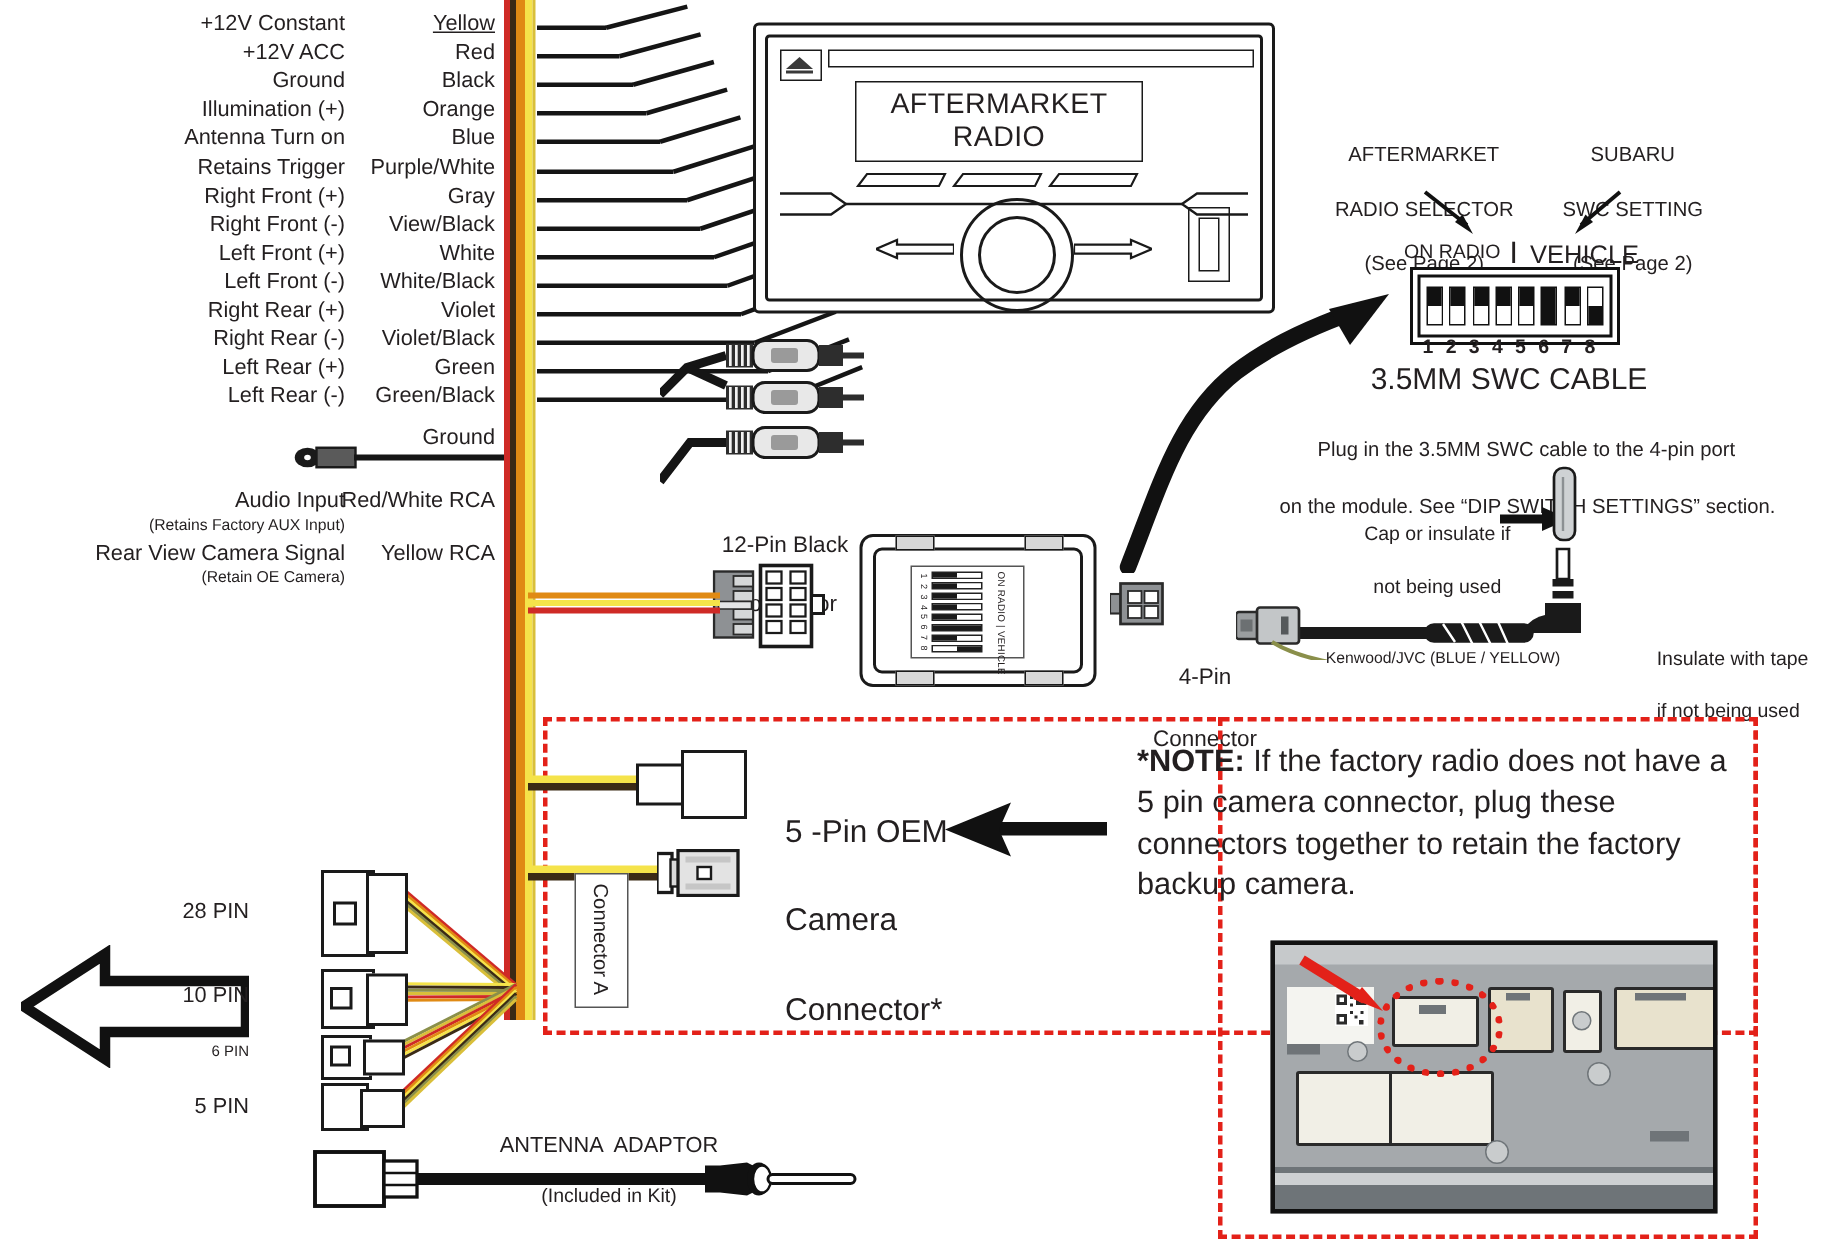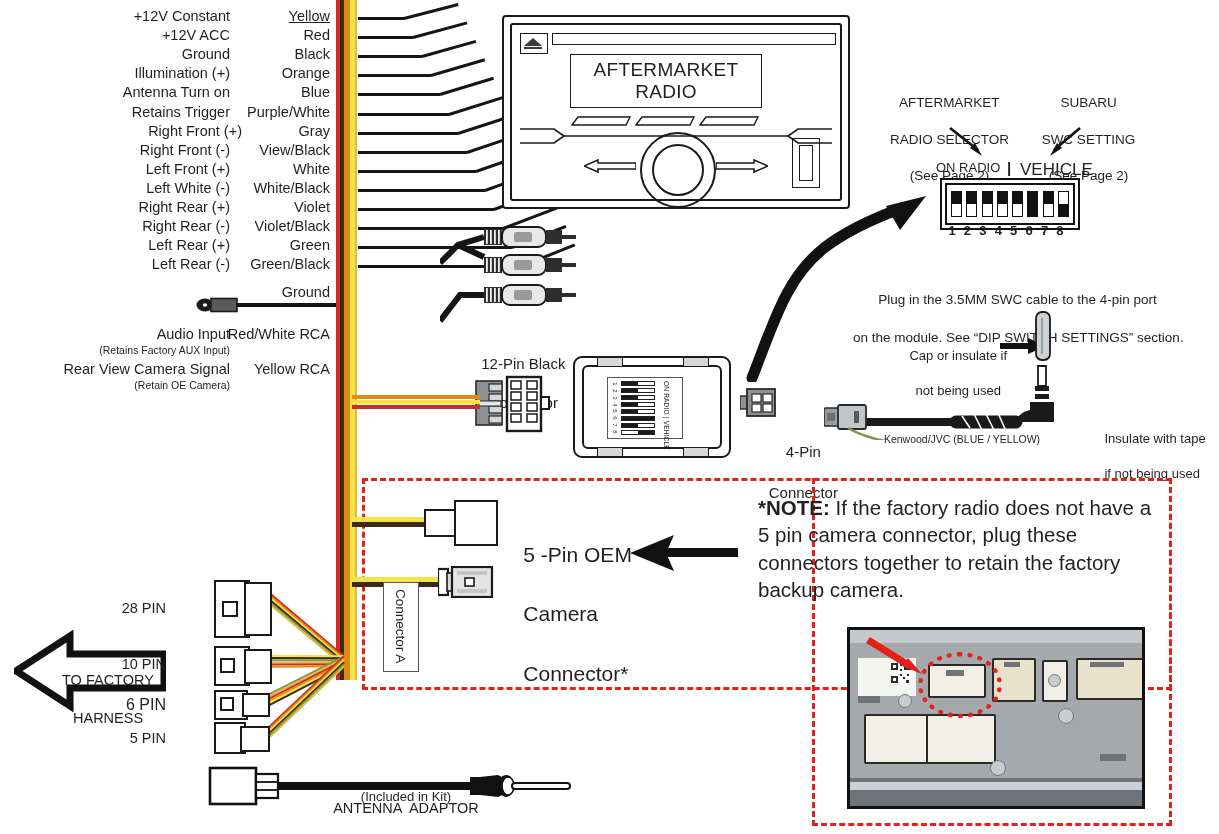--- a/index.html
+++ b/index.html
@@ -91,24 +91,24 @@
 
 <div id="stage">
 
   <div class="abs" id="fn-col" style="left:0px;top:0px;width:230px;">
       <div class="txt fnlabel" style="left: 0px; top: 9px; width: 230px;">+12V Constant</div>
       <div class="txt fnlabel" style="left: 0px; top: 28.1px; width: 230px;">+12V ACC</div>
       <div class="txt fnlabel" style="left: 0px; top: 47.2px; width: 230px;">Ground</div>
       <div class="txt fnlabel" style="left: 0px; top: 66.3px; width: 230px;">Illumination (+)</div>
       <div class="txt fnlabel" style="left: 0px; top: 85.4px; width: 230px;">Antenna Turn on</div>
       <div class="txt fnlabel" style="left: 0px; top: 104.5px; width: 230px;">Retains Trigger</div>
-      <div class="txt fnlabel" style="left: 12px; top: 123.6px; width: 230px;">Right Front (+)</div>
+      <div class="txt fnlabel" style="left: 0px; top: 123.6px; width: 230px;">Right Front (+)</div>
       <div class="txt fnlabel" style="left: 0px; top: 142.7px; width: 230px;">Right Front (-)</div>
       <div class="txt fnlabel" style="left: 0px; top: 161.8px; width: 230px;">Left Front (+)</div>
-      <div class="txt fnlabel" style="left: 0px; top: 180.9px; width: 230px;">Left White (-)</div>
+      <div class="txt fnlabel" style="left: 0px; top: 180.9px; width: 230px;">Left Front (-)</div>
       <div class="txt fnlabel" style="left: 0px; top: 200px; width: 230px;">Right Rear (+)</div>
       <div class="txt fnlabel" style="left: 0px; top: 219.1px; width: 230px;">Right Rear (-)</div>
       <div class="txt fnlabel" style="left: 0px; top: 238.2px; width: 230px;">Left Rear (+)</div>
       <div class="txt fnlabel" style="left: 0px; top: 257.3px; width: 230px;">Left Rear (-)</div>
     </div>
   <div class="abs" id="cl-col" style="left:0px;top:0px;width:340px;">
       <div class="txt collabel" style="left: 180px; top: 9px; width: 150px; text-decoration: underline;">Yellow</div>
       <div class="txt collabel" style="left: 180px; top: 28.1px; width: 150px;">Red</div>
       <div class="txt collabel" style="left: 180px; top: 47.2px; width: 150px;">Black</div>
       <div class="txt collabel" style="left: 180px; top: 66.3px; width: 150px;">Orange</div>
@@ -340,20 +340,21 @@
       <div style="width: 12px; text-align: center;">1</div>
       <div style="width: 12px; text-align: center;">2</div>
       <div style="width: 12px; text-align: center;">3</div>
       <div style="width: 12px; text-align: center;">4</div>
       <div style="width: 12px; text-align: center;">5</div>
       <div style="width: 12px; text-align: center;">6</div>
       <div style="width: 12px; text-align: center;">7</div>
       <div style="width: 12px; text-align: center;">8</div>
     </div>
 
+  <div class="txt c" style="left:900px;top:243px;width:212px;font-size:20px;">3.5MM SWC CABLE</div>
   <div class="txt c" style="left:838px;top:272px;width:344px;font-size:13.5px;line-height:1.4;">
     <span>Plug in the 3.5MM SWC cable to the 4-pin port</span><br>
     <span>on the module. See “DIP SWITCH SETTINGS” section.</span>
   </div>
 
   <div class="bigarrow" style="left:740px;top:182px;width:210px;height:200px;">
     <svg width="210" height="200" viewBox="0 0 210 200">
       <path d="M12 196 C 34 140, 46 96, 84 66 C 110 46, 140 34, 162 26" stroke="#111" stroke-width="11" fill="none" stroke-linecap="round"></path>
       <path d="M186 14 L146 24 L160 48 Z" fill="#111"></path>
     </svg>
@@ -593,24 +594,20 @@
         <path d="M4 4 L46 30" stroke="#e32119" stroke-width="7" fill="none"></path>
         <path d="M58 38 L38 30 L44 22 Z" fill="#e32119"></path>
       </svg>
     </div>
   </div>
 
   <div class="bigarrow" style="left:14px;top:630px;">
     <svg width="152" height="82" viewBox="0 0 152 82">
       <path d="M2 41 L56 6 L56 24 L150 24 L150 58 L56 58 L56 76 Z" fill="#ffffff" stroke="#111" stroke-width="7" stroke-linejoin="miter"></path>
     </svg>
-  </div>
-  <div class="txt c" style="left:46px;top:652px;width:108px;font-size:14.5px;line-height:1.3;">
-    <span>TO FACTORY</span><br>
-    <span>HARNESS</span>
   </div>
 
   <div class="abs" id="factory-fan" style="left:0;top:0;width:360px;height:834px;">
       <div class="diag" style="left: 344px; top: 655.275px; width: 99.6969px; height: 2.3px; background: rgb(207, 42, 38); transform: rotate(-139.668deg);"></div>
       <div class="diag" style="left: 344px; top: 657.165px; width: 99.5611px; height: 2.3px; background: rgb(224, 138, 20); transform: rotate(-139.76deg);"></div>
       <div class="diag" style="left: 344px; top: 659.055px; width: 99.4256px; height: 2.3px; background: rgb(245, 227, 74); transform: rotate(-139.853deg);"></div>
       <div class="diag" style="left: 344px; top: 660.945px; width: 99.2903px; height: 2.3px; background: rgb(59, 42, 21); transform: rotate(-139.945deg);"></div>
       <div class="diag" style="left: 344px; top: 662.835px; width: 99.1553px; height: 2.3px; background: rgb(138, 143, 74); transform: rotate(-140.038deg);"></div>
       <div class="diag" style="left: 344px; top: 664.725px; width: 99.0206px; height: 2.3px; background: rgb(217, 191, 58); transform: rotate(-140.131deg);"></div>
       <div class="diag" style="left: 344px; top: 655.275px; width: 76.0018px; height: 2.3px; background: rgb(245, 227, 74); transform: rotate(-179.604deg);"></div>
@@ -636,30 +633,30 @@
   <div class="txt r" style="left:100px;top:601px;width:66px;font-size:14.5px;">28 PIN</div>
   <div class="conn" style="left:214px;top:580px;width:32px;height:54px;"></div>
   <div class="conn" style="left:244px;top:582px;width:24px;height:50px;"></div>
   <div class="sq" style="left:222px;top:601px;width:12px;height:12px;"></div>
 
   <div class="txt r" style="left:100px;top:657px;width:66px;font-size:14.5px;">10 PIN</div>
   <div class="conn" style="left:214px;top:646px;width:32px;height:36px;"></div>
   <div class="conn" style="left:244px;top:649px;width:24px;height:31px;"></div>
   <div class="sq" style="left:220px;top:658px;width:11px;height:11px;"></div>
 
-  <div class="txt r" style="left:100px;top:697px;width:66px;font-size:16px;">6 PIN</div>
+  <div class="txt r" style="left:100px;top:697px;width:66px;font-size:10px;">6 PIN</div>
   <div class="conn" style="left:214px;top:690px;width:30px;height:26px;"></div>
   <div class="conn" style="left:242px;top:693px;width:24px;height:20px;"></div>
   <div class="sq" style="left:220px;top:697px;width:10px;height:10px;"></div>
 
   <div class="txt r" style="left:100px;top:731px;width:66px;font-size:14.5px;">5 PIN</div>
   <div class="conn" style="left:214px;top:722px;width:28px;height:28px;"></div>
   <div class="conn" style="left:240px;top:726px;width:26px;height:22px;"></div>
 
-  <div class="txt c" style="left:306px;top:757px;width:200px;font-size:14.5px;margin-top:44px;">ANTENNA  ADAPTOR</div>
+  <div class="txt c" style="left:306px;top:757px;width:200px;font-size:14.5px;">ANTENNA  ADAPTOR</div>
   <div class="txt c" style="left:306px;top:774px;width:200px;font-size:13px;margin-top:16px;">(Included in Kit)</div>
   <div class="abs" style="left:208px;top:765px;">
     <svg width="370" height="44" viewBox="0 0 370 44">
       <rect x="2" y="3" width="46" height="36" fill="#fff" stroke="#111" stroke-width="2.6"></rect>
       <rect x="48" y="9" width="22" height="24" fill="#fff" stroke="#111" stroke-width="2.2"></rect>
       <line x1="48" y1="17" x2="70" y2="17" stroke="#111" stroke-width="1.8"></line>
       <line x1="48" y1="25" x2="70" y2="25" stroke="#111" stroke-width="1.8"></line>
       <rect x="70" y="17" width="192" height="8" fill="#111"></rect>
       <path d="M262 12 L272 12 L290 10 L298 14 L298 28 L290 32 L272 30 L262 30 Z" fill="#111"></path>
       <ellipse cx="298" cy="21" rx="8" ry="11" fill="#111"></ellipse>

